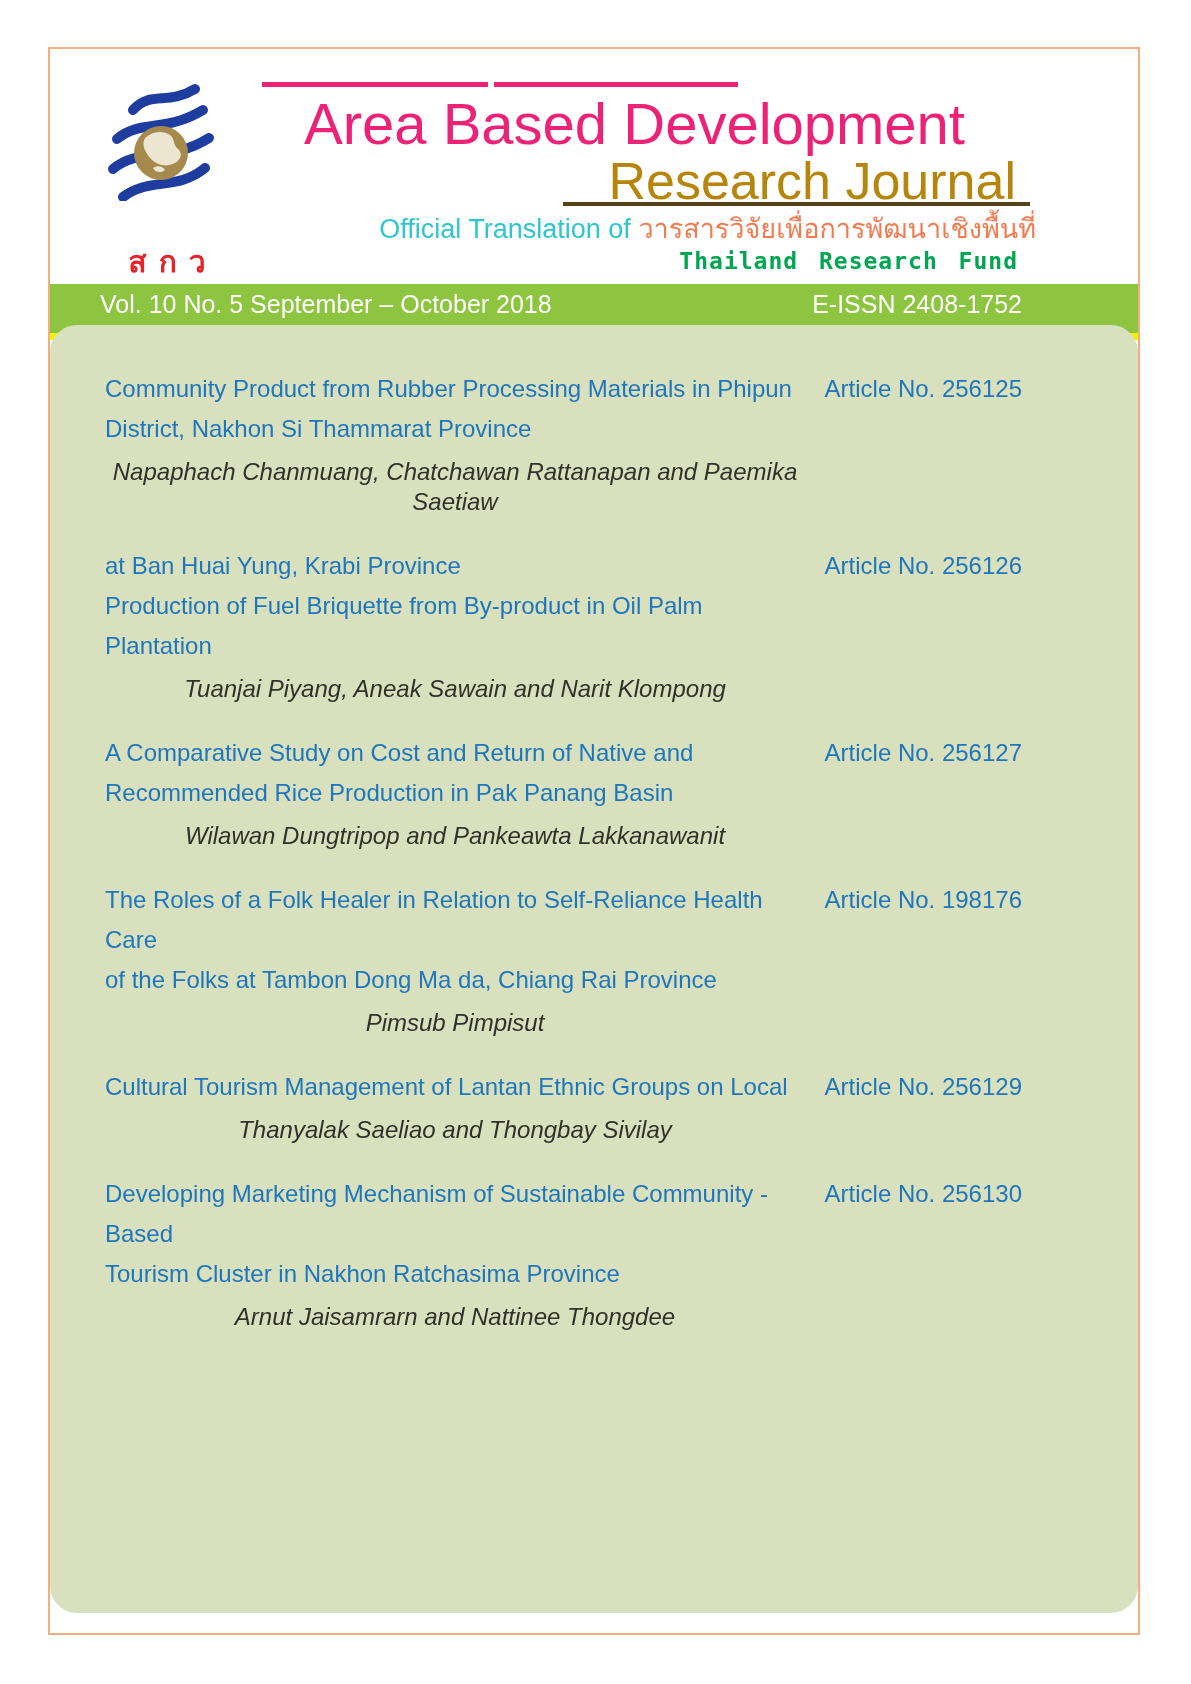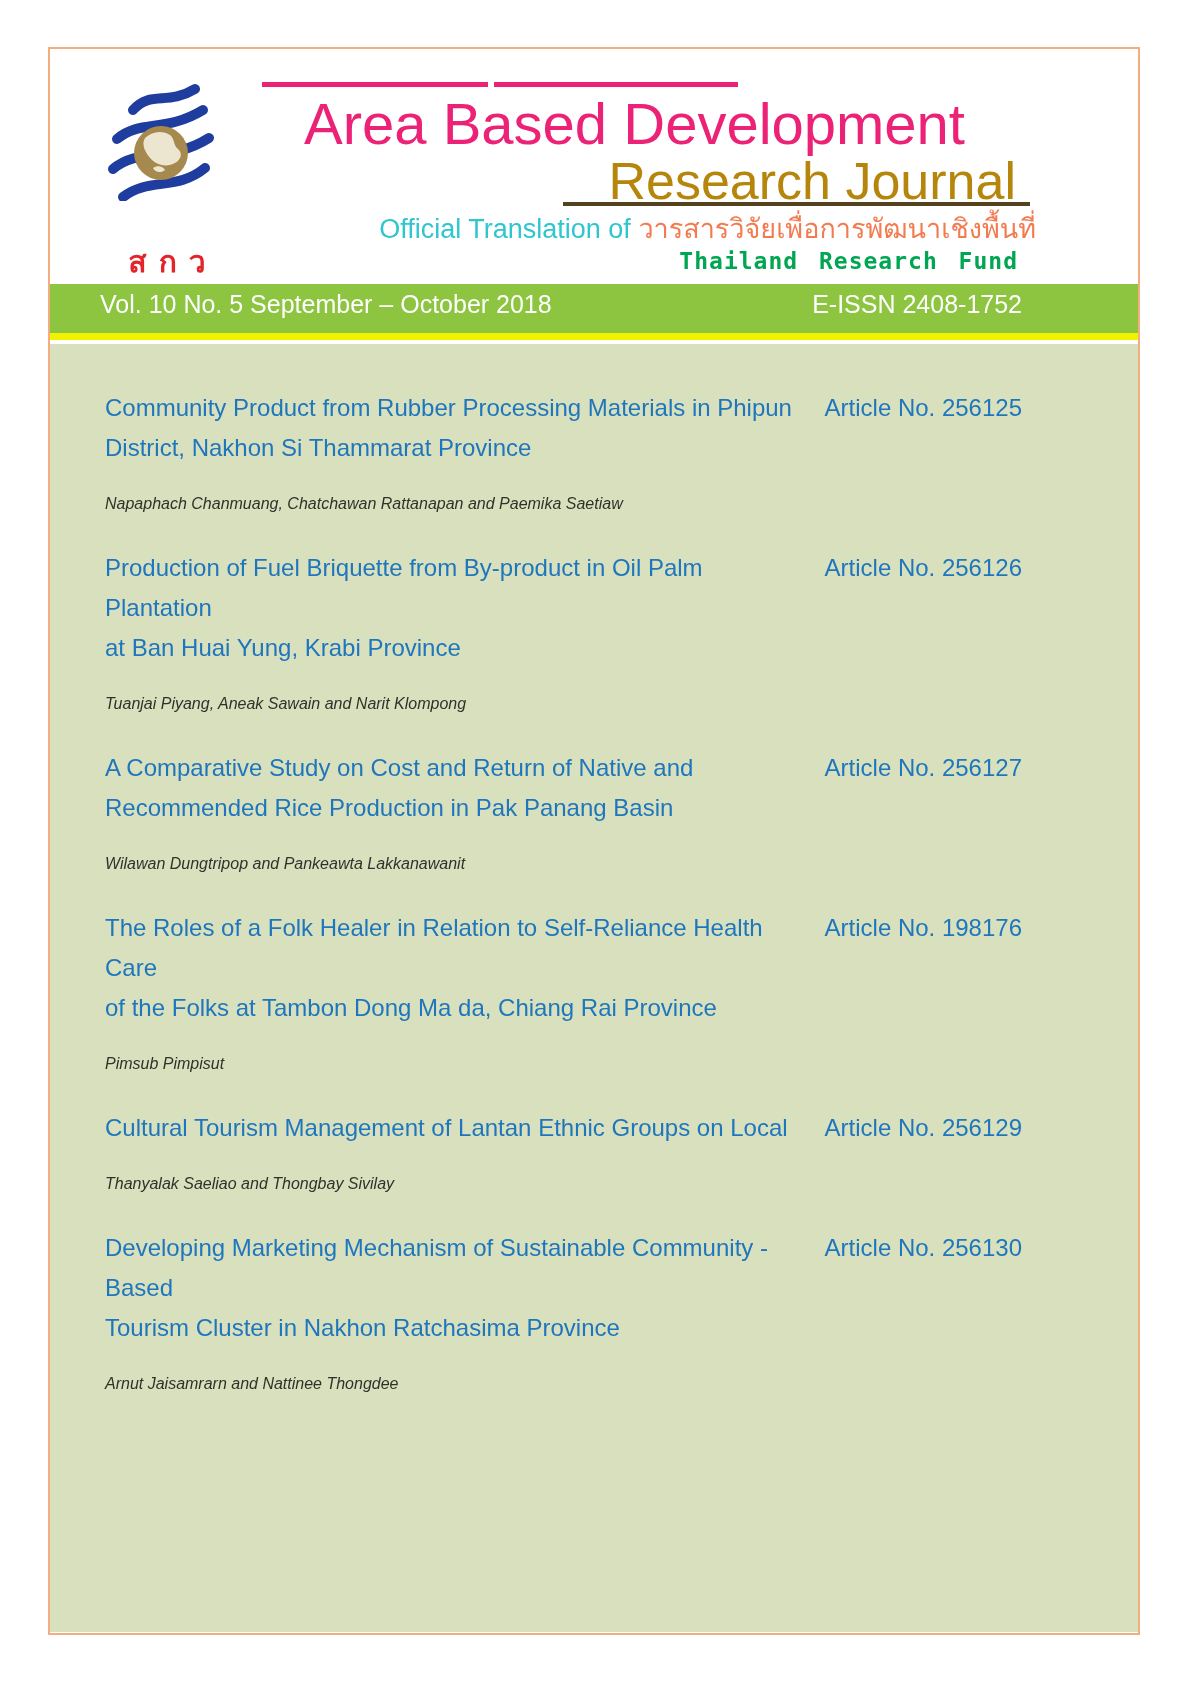--- a/index.html
+++ b/index.html
@@ -51,30 +51,32 @@
   
   .volbar{
     position:absolute;left:0;top:235px;width:100%;height:49px;box-sizing:border-box;
     background:var(--bar_green,#8DC540);color:#ffffff;
     display:flex;align-items:center;justify-content:space-between;
     padding:0 116px 8px 50px;font-size:25px;
   }
   .strip{position:absolute;left:0;top:284px;width:100%;height:7px;background:var(--strip_yellow,#F2F200);}
   
   .content{
-    position:absolute;left:0;top:295px;width:100%;height:1288px;box-sizing:border-box;
+    position:absolute;left:0;top:276px;width:100%;height:1288px;box-sizing:border-box;
     background:var(--content_bg,#D9E0BE);
     padding:44px 116px 0 55px;
+    border-radius:27px;
   }
   .article{display:flex;justify-content:space-between;align-items:flex-start;margin-bottom:29px;}
   .article-left{width:700px;}
   .article-title{font-size:24px;line-height:40px;color:var(--article_blue,#1E76BD);}
   .article-authors{
-    font-size:16px;line-height:30px;margin-top:21px;font-style:italic;
+    font-size:24px;line-height:30px;margin-top:8px;font-style:italic;
     color:var(--author_dark,#31312A);
+    text-align:center;
   }
   .article-no{
     font-size:24px;line-height:40px;white-space:nowrap;color:var(--article_blue,#1E76BD);
   }
 </style>
 </head>
 <body>
 
 <div class="frame">
 
@@ -123,22 +125,22 @@
           <div>District, Nakhon Si Thammarat Province</div>
         </div>
         <div class="article-authors">Napaphach Chanmuang, Chatchawan Rattanapan and Paemika Saetiaw</div>
       </div>
       <div class="article-no">Article No. 256125</div>
     </div>
 
     <div class="article">
       <div class="article-left">
         <div class="article-title">
+          <div>at Ban Huai Yung, Krabi Province</div>
           <div>Production of Fuel Briquette from By-product in Oil Palm Plantation</div>
-          <div>at Ban Huai Yung, Krabi Province</div>
         </div>
         <div class="article-authors">Tuanjai Piyang, Aneak Sawain and Narit Klompong</div>
       </div>
       <div class="article-no">Article No. 256126</div>
     </div>
 
     <div class="article">
       <div class="article-left">
         <div class="article-title">
           <div>A Comparative Study on Cost and Return of Native and</div>

